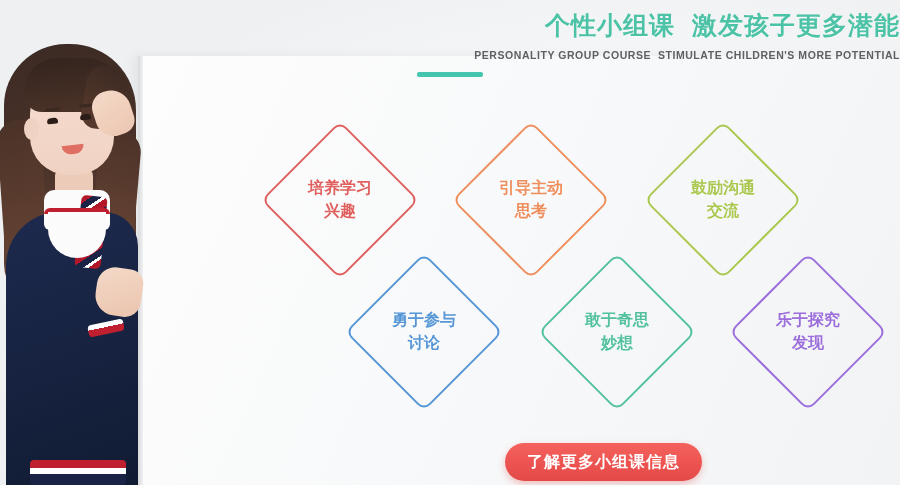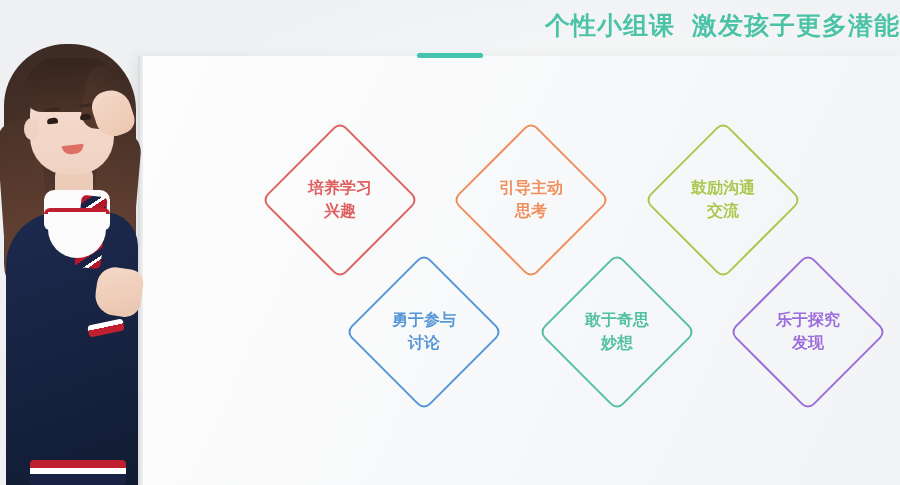--- a/index.html
+++ b/index.html
@@ -205,20 +205,21 @@
     <div class="g-hand-up"></div>
     <div class="g-cuff"></div>
     <div class="g-hand-lo"></div>
   </div>
 
   <div class="header">
     <h1 class="title">
       <span>个性小组课</span>
       <span class="t2">激发孩子更多潜能</span>
     </h1>
+    <p class="subtitle">PERSONALITY GROUP COURSE  STIMULATE CHILDREN'S MORE POTENTIAL</p>
     <div class="rule"></div>
   </div>
 
   <div class="diamond d1">
     <div class="inner">
       <span>培养学习</span>
       <span>兴趣</span>
     </div>
   </div>
   <div class="diamond d2">
@@ -245,14 +246,15 @@
       <span>妙想</span>
     </div>
   </div>
   <div class="diamond d6">
     <div class="inner">
       <span>乐于探究</span>
       <span>发现</span>
     </div>
   </div>
 
+  <button class="cta">了解更多小组课信息</button>
 
 </div>
 
 </body></html>

